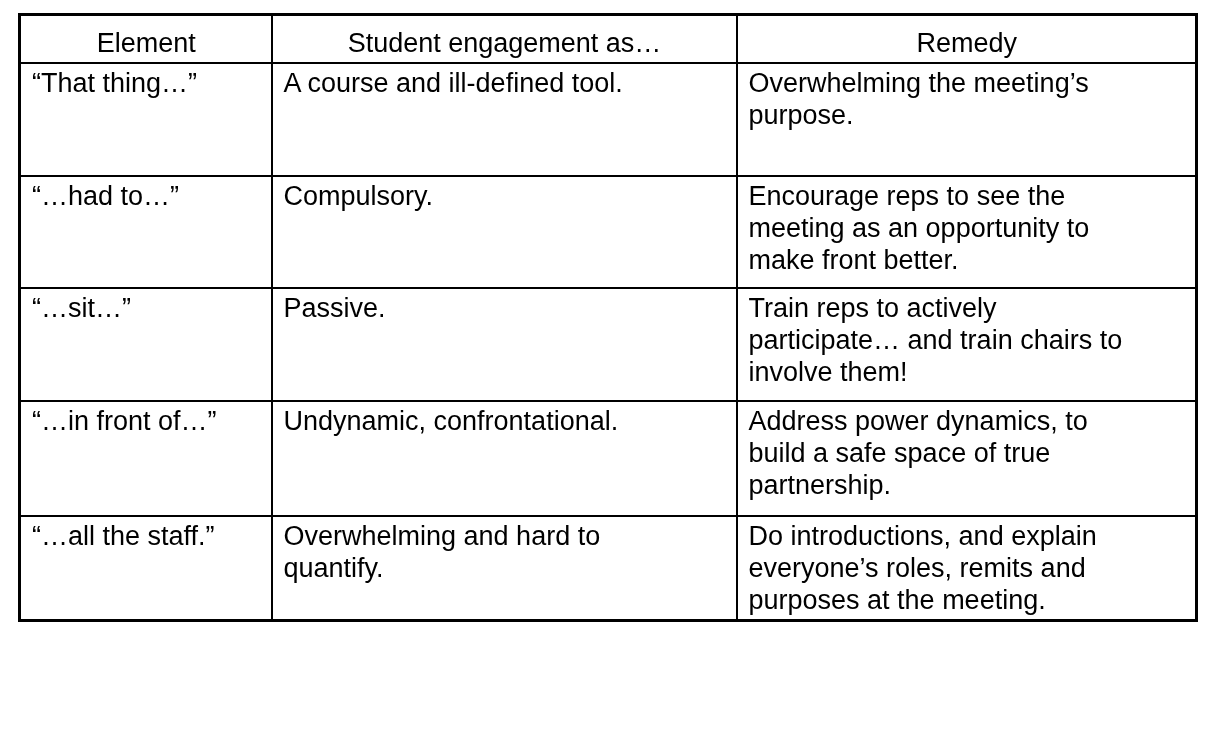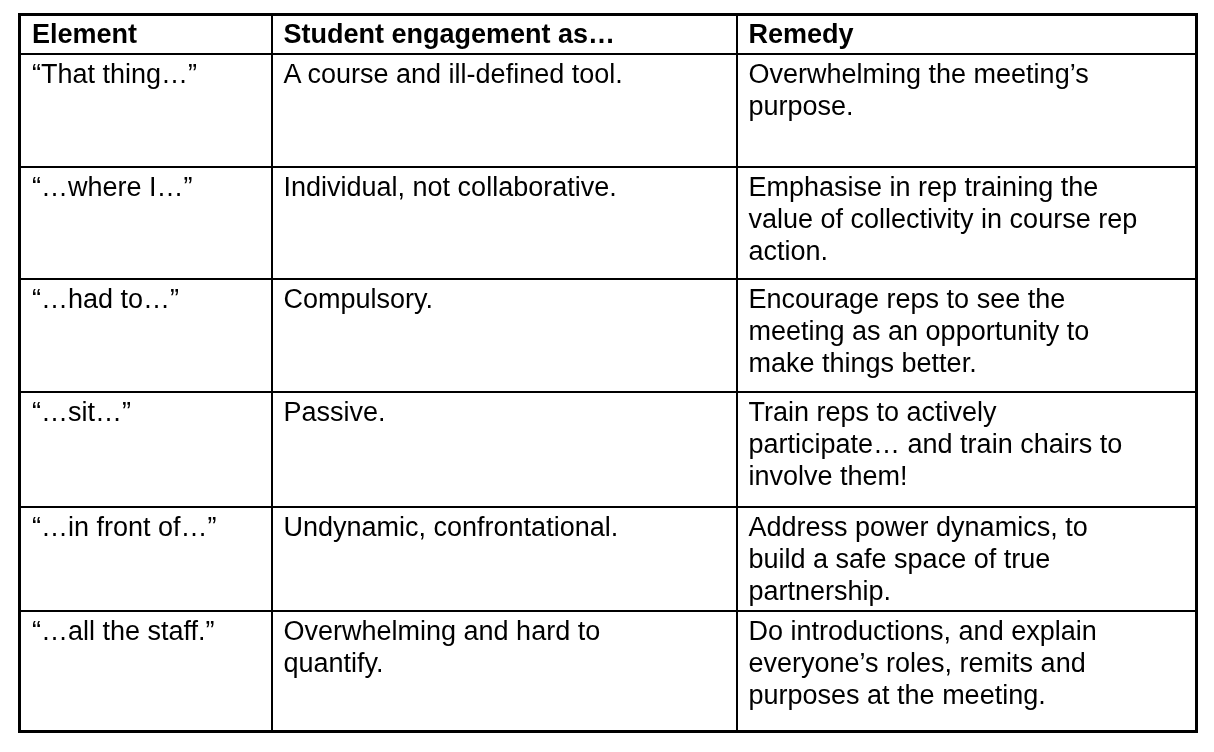--- a/index.html
+++ b/index.html
@@ -30,23 +30,24 @@
   table.grid td {
     border: 2px solid #000000;
     vertical-align: top;
     text-align: left;
     font-size: 27px;
     padding: 3px 10px 3px 11px;
     overflow: hidden;
   }
   table.grid thead tr { height: 39px; }
   table.grid th {
-    font-weight: bold;
-    padding-top: 3px;
+    font-weight: normal;
+    padding-top: 12px;
     white-space: nowrap;
+    text-align: center;
   }
   table.grid td {
     line-height: 32px;
     white-space: pre-line;
   }
   table.grid tbody tr:nth-child(1) { height: 113px; }
   table.grid tbody tr:nth-child(2) { height: 112px; }
   table.grid tbody tr:nth-child(3) { height: 113px; }
   table.grid tbody tr:nth-child(4) { height: 115px; }
   table.grid tbody tr:nth-child(5) { height: 102px; }
@@ -70,32 +71,25 @@
       </tr>
     </thead>
     <tbody>
         <tr>
           <td>“That thing…”</td>
           <td>A course and ill-defined tool.</td>
           <td>Overwhelming the meeting’s
 purpose.</td>
         </tr>
         <tr>
-          <td>“…where I…”</td>
-          <td>Individual, not collaborative.</td>
-          <td>Emphasise in rep training the
-value of collectivity in course rep
-action.</td>
-        </tr>
-        <tr>
           <td>“…had to…”</td>
           <td>Compulsory.</td>
           <td>Encourage reps to see the
 meeting as an opportunity to
-make things better.</td>
+make front better.</td>
         </tr>
         <tr>
           <td>“…sit…”</td>
           <td>Passive.</td>
           <td>Train reps to actively
 participate… and train chairs to
 involve them!</td>
         </tr>
         <tr>
           <td>“…in front of…”</td>

